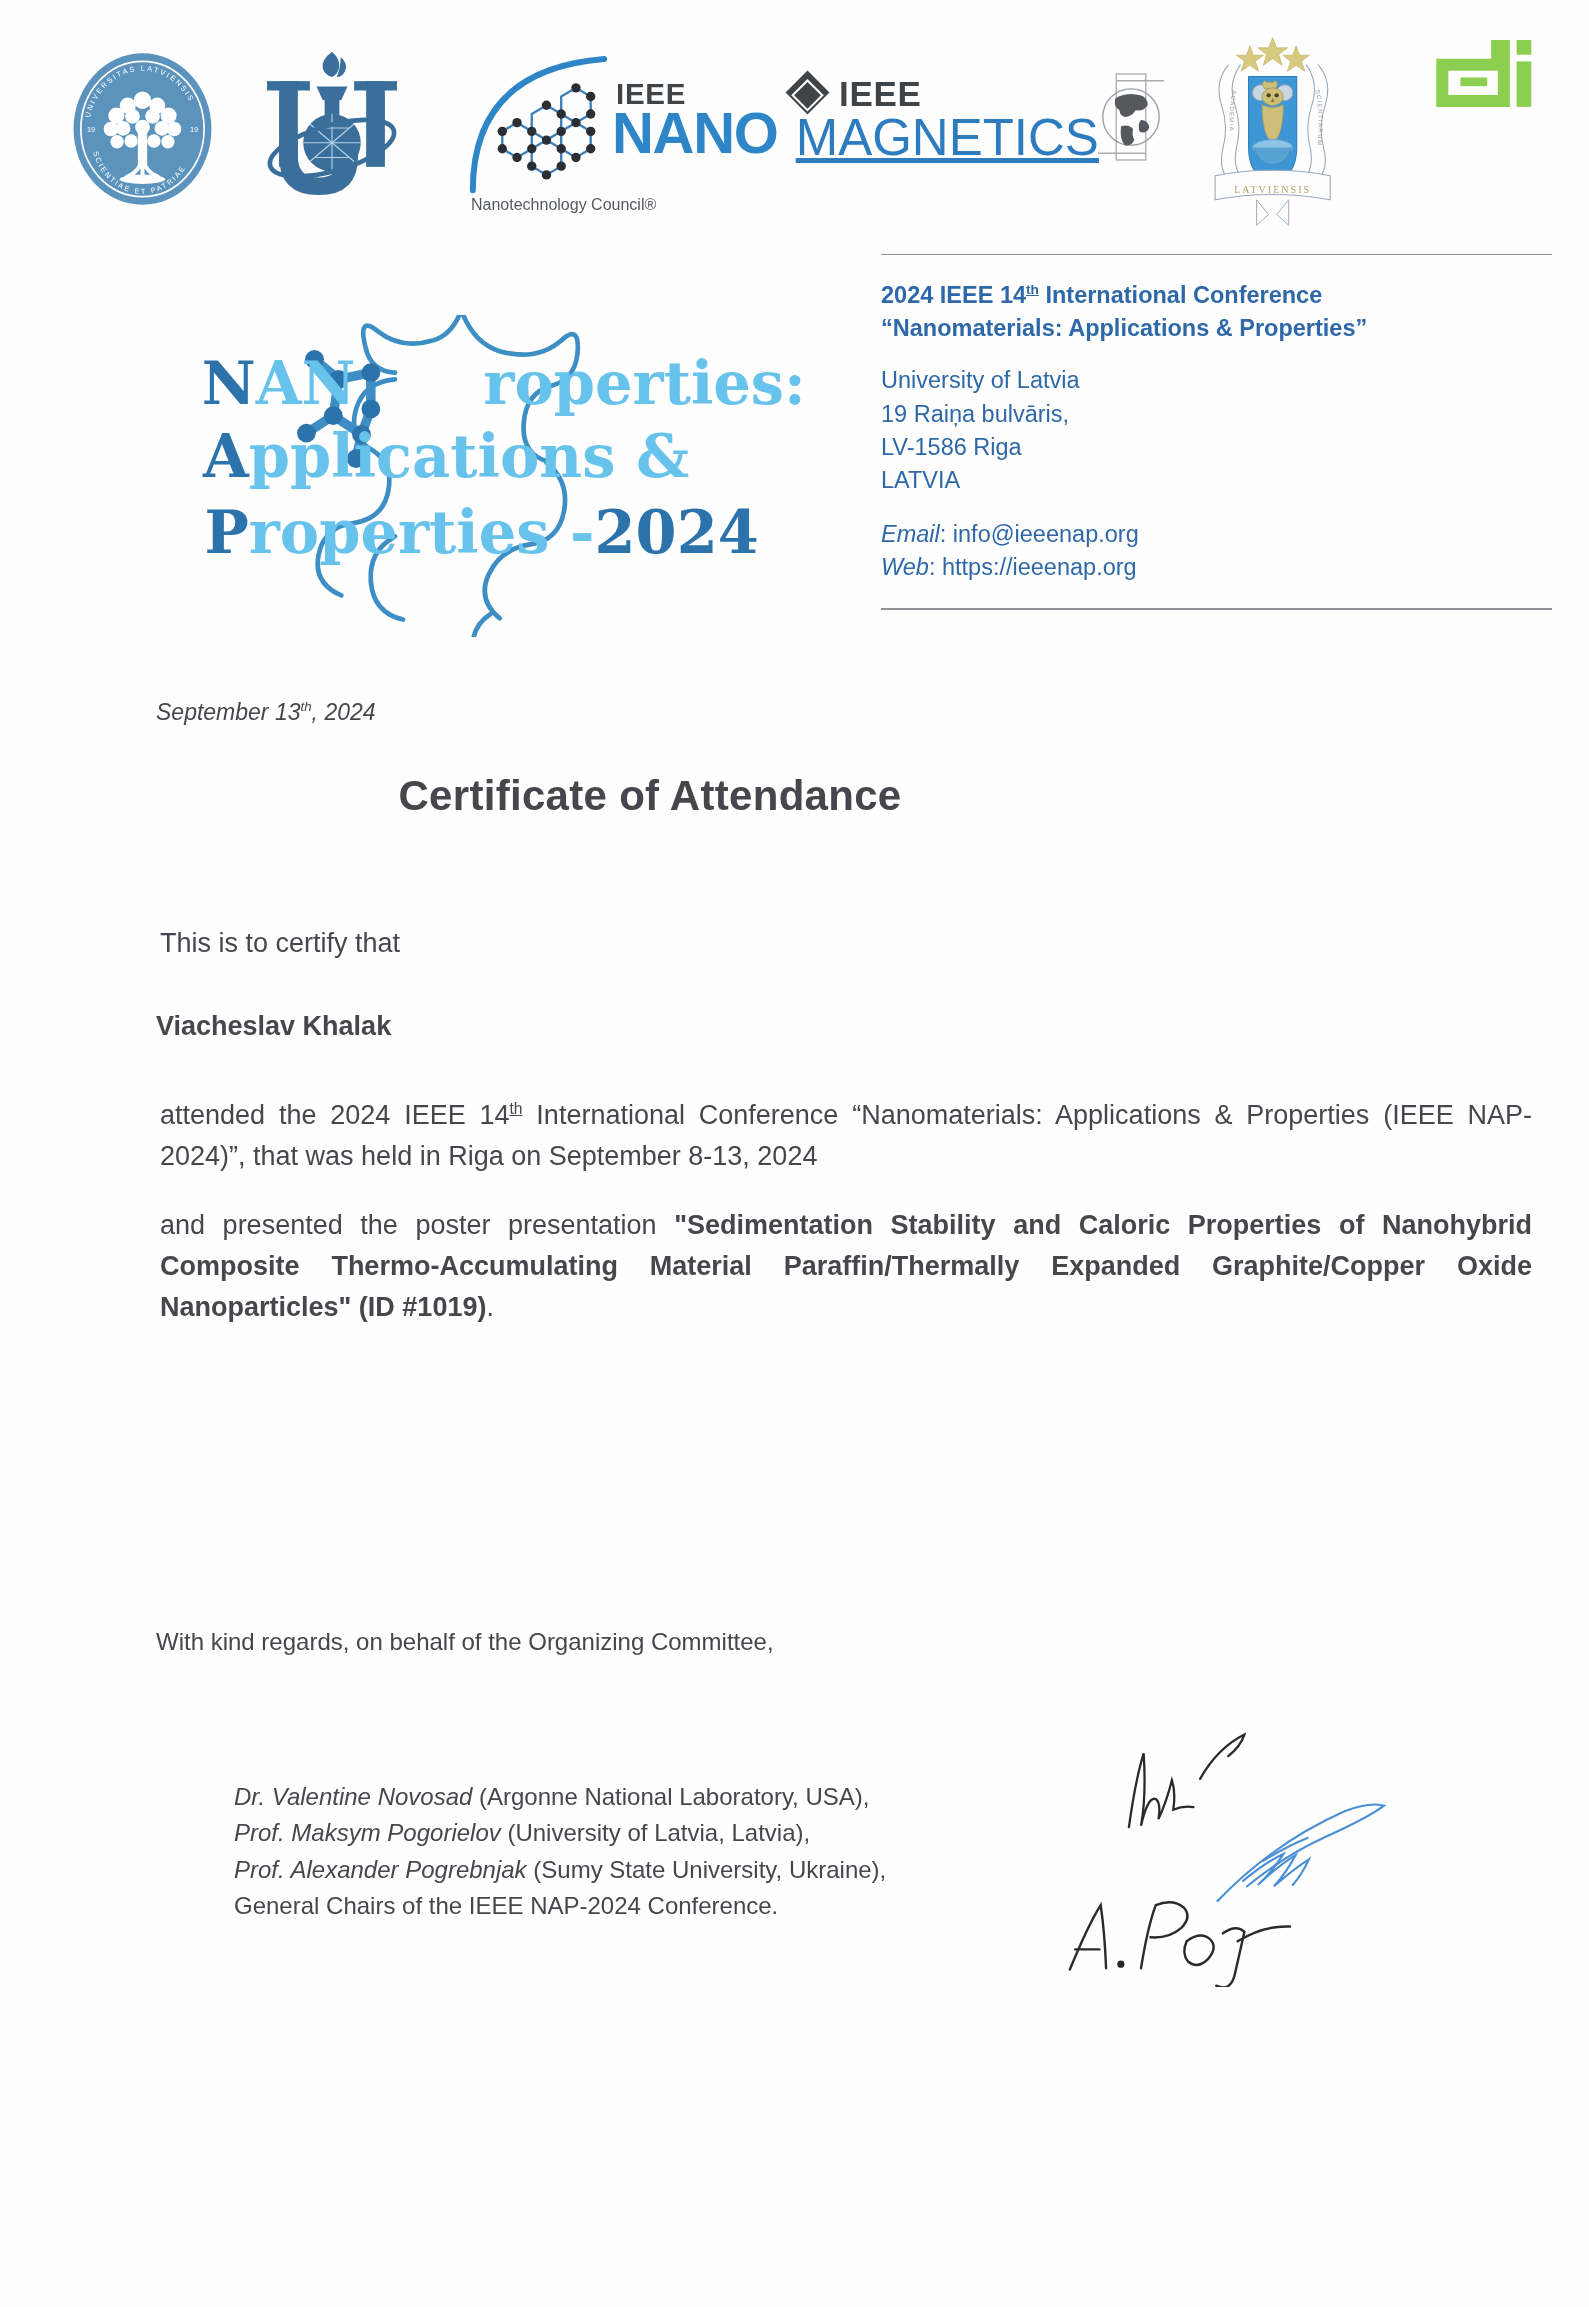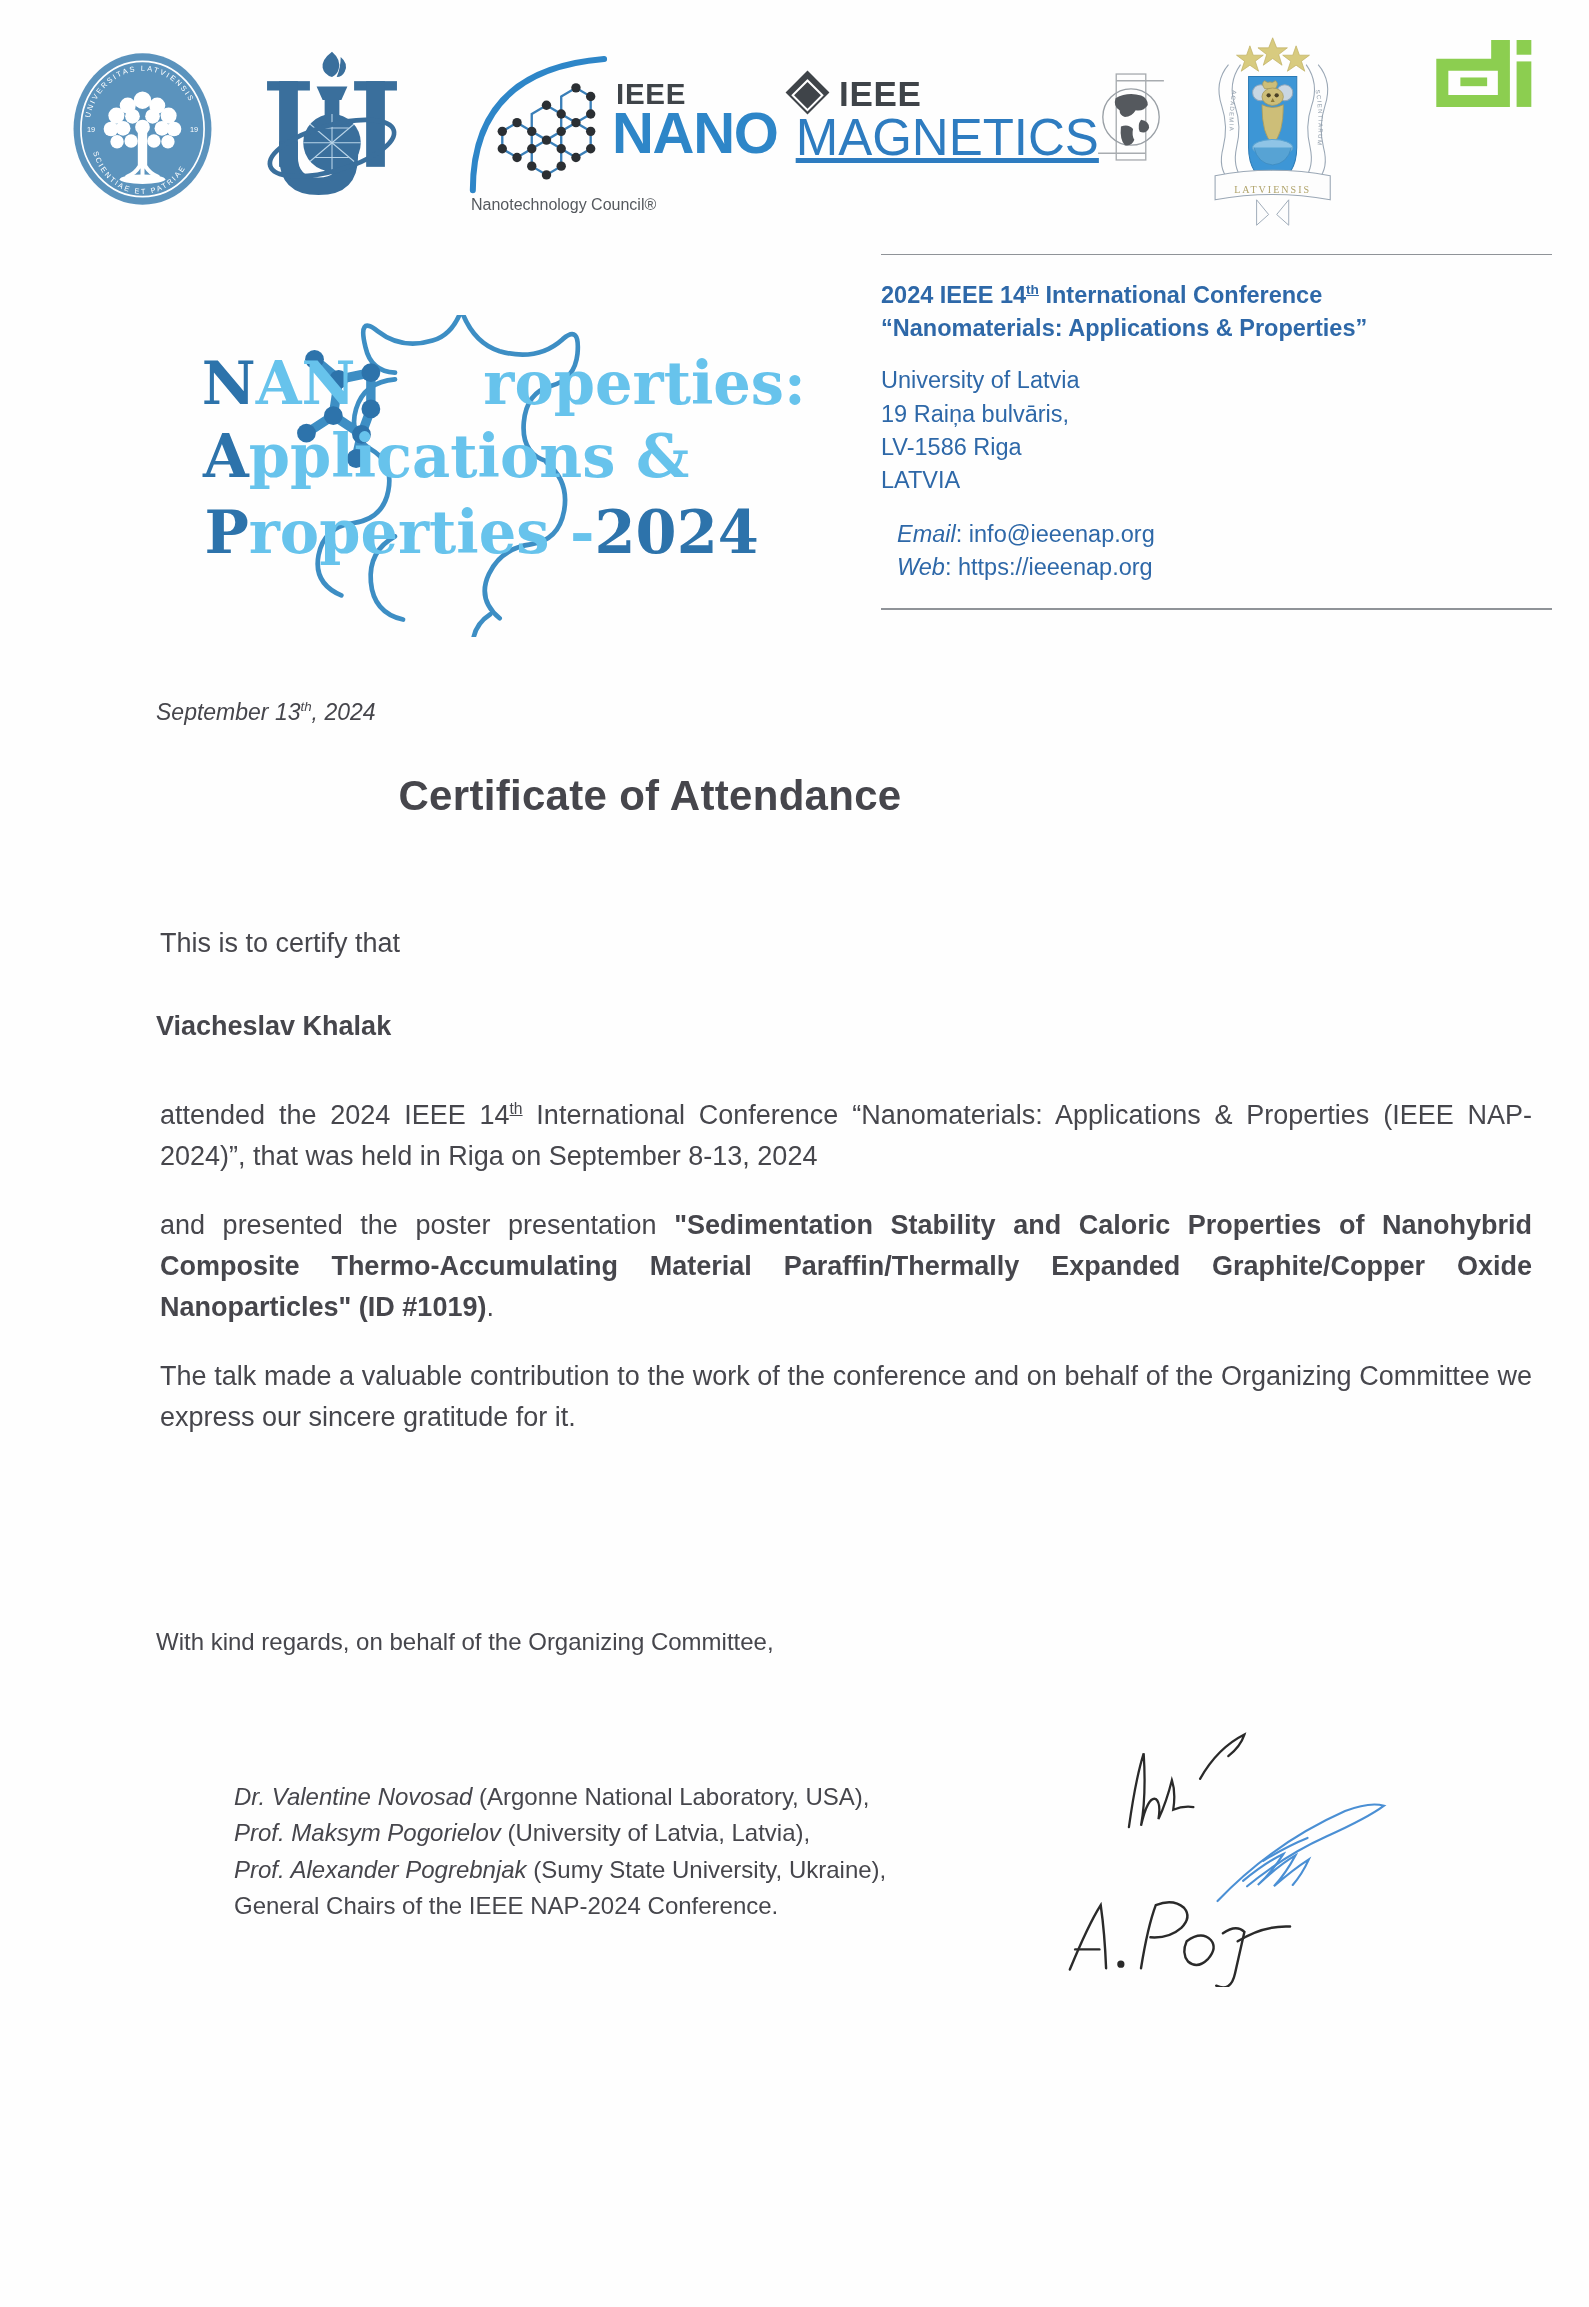--- a/index.html
+++ b/index.html
@@ -127,21 +127,21 @@
     color: #2e68a8;
     font-size: 23.5px;
     line-height: 1.42;
   }
   #conf-contacts {
     margin-top: 20px;
     color: #2e68a8;
     font-size: 23.5px;
     line-height: 1.42;
   }
-  .lbl-italic { font-style: italic; margin-left: 16px; }
+  .lbl-italic { font-style: italic; }
   #conf-rule-bottom { margin-top: 24px; }
 
   
   #date-line {
     position: absolute;
     left: 156px; top: 699px;
     font-size: 23px;
     font-style: italic;
     color: #46464c;
   }
@@ -476,21 +476,20 @@
     <p class="recipient">Viacheslav Khalak</p>
 
     <p class="para para-just">
       <span>attended the 2024 IEEE 14</span><sup class="th">th</sup><span> International Conference “Nanomaterials: Applications &amp; Properties (IEEE NAP-2024)”, that was held in Riga on September 8-13, 2024</span>
     </p>
 
     <p class="para para-just">
       <span>and presented the poster presentation </span><strong>"Sedimentation Stability and Caloric Properties of Nanohybrid Composite Thermo-Accumulating Material Paraffin/Thermally Expanded Graphite/Copper Oxide Nanoparticles" (ID #1019)</strong><span>.</span>
     </p>
 
-    <p class="para para-just">The talk made a valuable contribution to the work of the conference and on behalf of the Organizing Committee we express our sincere gratitude for it.</p>
   </div>
 
   <div id="regards">With kind regards, on behalf of the Organizing Committee,</div>
 
   <div id="chairs">
     <div>
       <span class="chair-name">Dr. Valentine Novosad</span><span> (Argonne National Laboratory, USA),</span>
     </div>
     <div>
       <span class="chair-name">Prof. Maksym Pogorielov</span><span> (University of Latvia, Latvia),</span>

